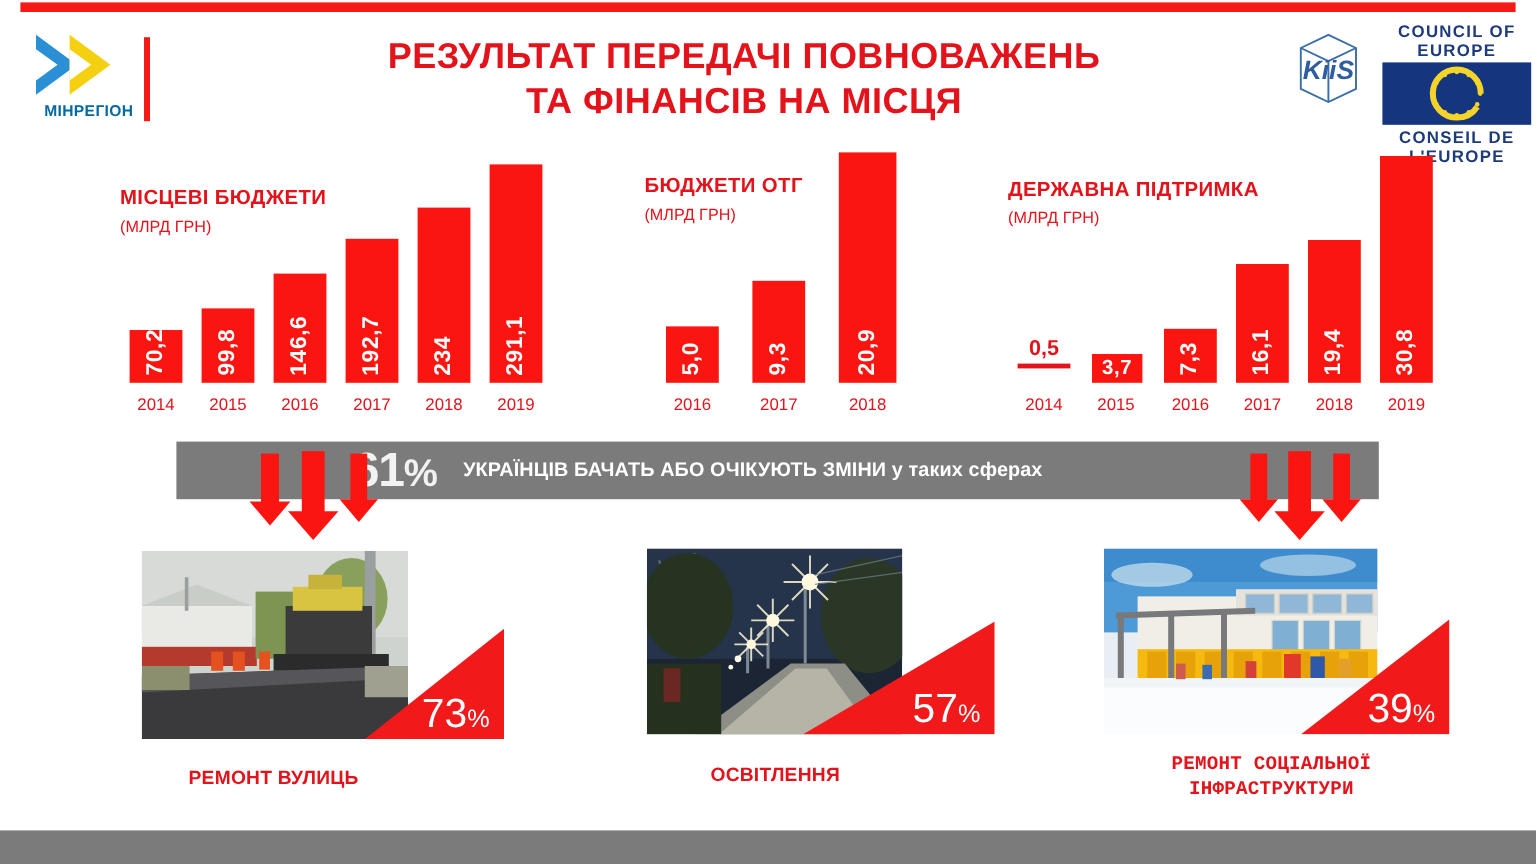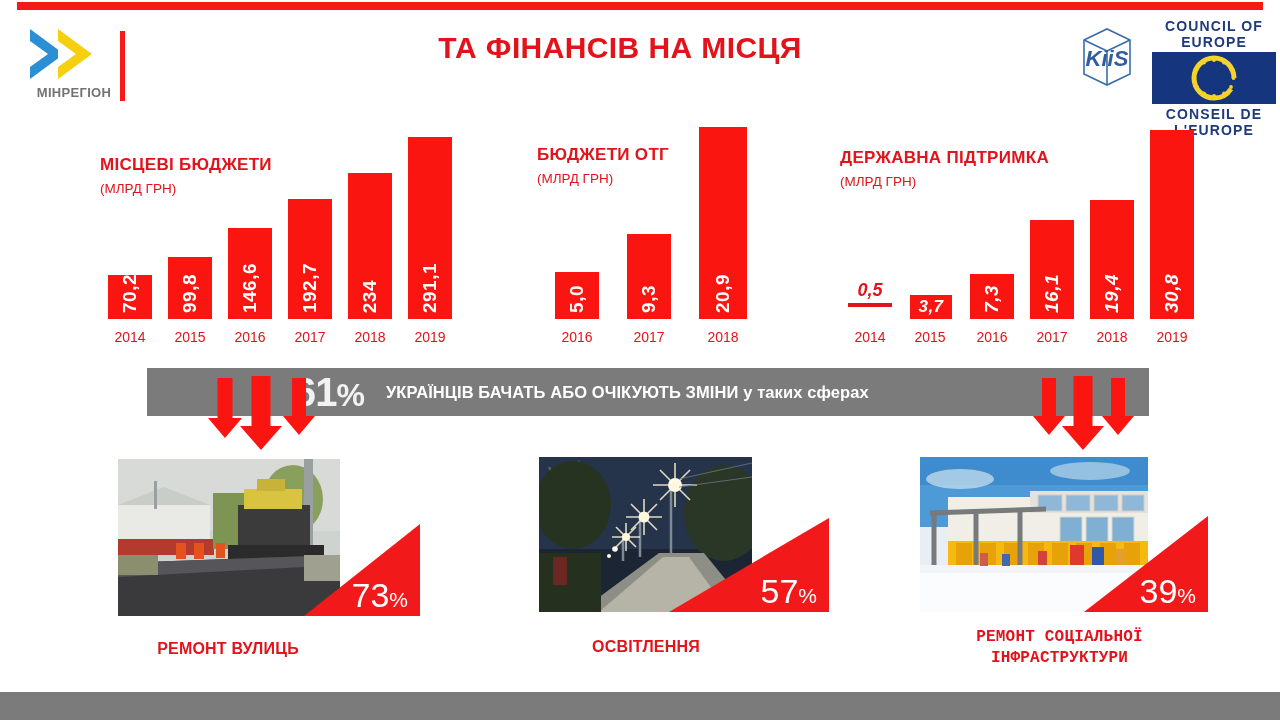--- a/index.html
+++ b/index.html
@@ -38,21 +38,21 @@
   }
   .chev-yellow-inner {
     position: absolute; left: 30px; top: 14px;
     border-top: 13px solid transparent;
     border-bottom: 13px solid transparent;
     border-left: 18px solid #ffffff;
   }
   .logo-word {
     position: absolute; left: 0; top: 58px; width: 92px;
     text-align: center; font-size: 13px; font-weight: bold;
-    letter-spacing: .3px; color: #737373;
+    letter-spacing: .3px; color: #0369a1;
   }
   .header-divider { position: absolute; left: 120px; top: 31px; width: 5px; height: 70px; background: #f61a17; }
 
   .title {
     position: absolute; left: 200px; top: 30px; width: 840px;
     text-align: center; color: #e3131b;
     font-size: 30px; font-weight: bold; line-height: 1.23;
     letter-spacing: .4px;
   }
 
@@ -152,20 +152,21 @@
       <div class="chev chev-blue"></div>
         <div class="chev-blue-inner"></div>
       <div class="chev chev-yellow"></div>
         <div class="chev-yellow-inner"></div>
     </div>
     <div class="logo-word">МІНРЕГІОН</div>
   </div>
   <div class="header-divider"></div>
 
   <div class="title">
+    <div>РЕЗУЛЬТАТ ПЕРЕДАЧІ ПОВНОВАЖЕНЬ</div>
     <div>ТА ФІНАНСІВ НА МІСЦЯ</div>
   </div>
 
   <div class="kiis">
     <svg width="66" height="66" viewBox="0 0 66 66">
       <g fill="none" stroke="#3a6ea8" stroke-width="1.6">
         <polygon points="10,16 33,5 56,16 56,50 33,61 10,50"></polygon>
         <line x1="10" y1="16" x2="33" y2="27"></line>
           <line x1="56" y1="16" x2="33" y2="27"></line>
         <line x1="33" y1="27" x2="33" y2="61"></line>
@@ -249,21 +250,21 @@
 
     <div class="tick" style="left:12px; width:56px;">2016</div>
     <div class="tick" style="left:84px; width:56px;">2017</div>
     <div class="tick" style="left:158px;width:56px;">2018</div>
   </div>
 
   <div class="chart" style="left:840px; top:148px; width:360px; height:197px;">
     <div class="chart-title">ДЕРЖАВНА ПІДТРИМКА</div>
     <div class="chart-sub">(МЛРД ГРН)</div>
 
-    <div class="plot" style="width:360px; height:189px;font-style:italic;">
+    <div class="plot" style="width:360px; height:189px;">
       <div class="stub-val" style="left:4px; bottom:18px; width:52px;">0,5</div>
       <div class="stub-line" style="left:8px; bottom:12px; width:44px;"></div>
 
       <div class="bar" style="left:70px; width:42px; height:24px;">
         <span class="bar-val-h">3,7</span>
         </div>
       <div class="bar" style="left:130px;width:44px; height:45px;">
         <span class="bar-val">7,3</span>
         </div>
       <div class="bar" style="left:190px;width:44px; height:99px;">

